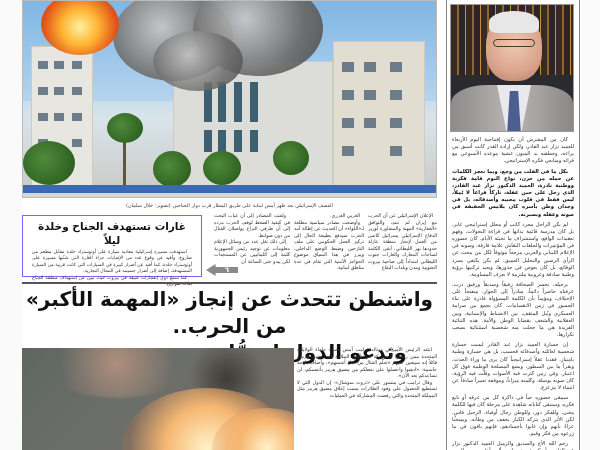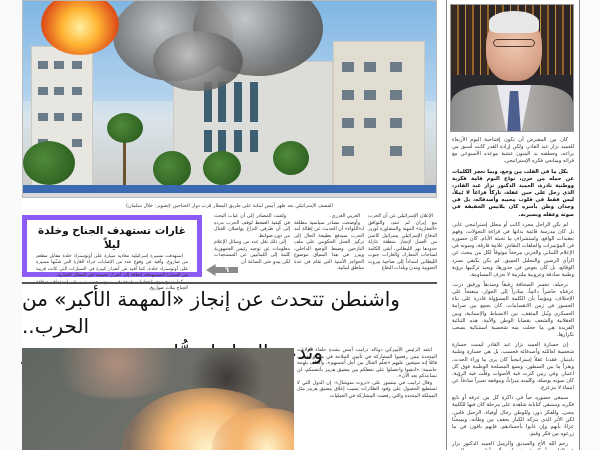--- a/index.html
+++ b/index.html
@@ -34,38 +34,38 @@
     .portrait .glasses { position: absolute; left: 42px; top: 34px; width: 42px; height: 8px; border: 1px solid #4a3a30; border-radius: 4px; }
     .portrait .jacket { position: absolute; left: 0; top: 80px; width: 100%; height: 60px; background: linear-gradient(90deg, #8c8b8a, #b9b6b2 50%, #8a8886); border-radius: 30% 30% 0 0; }
     .portrait .shirt { position: absolute; left: 46px; top: 80px; width: 34px; height: 50px; background: #e8e8ee; clip-path: polygon(0 0, 100% 0, 70% 100%, 30% 100%); }
     .portrait .tie { position: absolute; left: 56px; top: 86px; width: 14px; height: 44px; background: #4d5f8e; clip-path: polygon(20% 0,80% 0,100% 100%,0 100%); }
 
     .side-text { font-size: 5.2px; line-height: 7.15px; text-align: justify; color: #333; margin-top: 4px; }
     .side-text p { margin-bottom: 3px; text-indent: 6px; }
     .side-text p.bold { font-weight: bold; color: #111; }
 
     
-    .box-story { position: absolute; left: 22px; top: 215px; width: 180px; height: 62px; border: 5px solid #8b5cf6; padding: 3px 9px; }
+    .box-story { position: absolute; left: 22px; top: 215px; width: 180px; height: 62px; border: 1px solid #8b5cf6; padding: 3px 9px; }
     .box-title { font-family: "DejaVu Sans", sans-serif; font-weight: bold; font-size: 10.5px; text-align: center; color: #111; line-height: 14px; }
     .box-body { font-size: 4.6px; line-height: 6.4px; text-align: justify; color: #333; margin-top: 2px; }
     .box-body p { text-indent: 5px; }
 
     
     .col-text { position: absolute; top: 213px; font-size: 4.8px; line-height: 6.55px; text-align: justify; color: #333; }
     .col1 { left: 368px; width: 69px; }
     .col2 { left: 294px; width: 70px; }
     .col3 { left: 214px; width: 76px; }
     .col-text p { text-indent: 4px; }
     .cont-badge { position: absolute; left: 206px; top: 264px; width: 32px; height: 12px; }
     .cont-badge .shape { position: absolute; left: 0; top: 0; width: 32px; height: 12px; background: #8a8a8a; clip-path: polygon(0 50%, 30% 0, 30% 25%, 100% 25%, 100% 75%, 30% 75%, 30% 100%); }
     .cont-badge .num { position: absolute; left: 12px; top: 1px; width: 18px; text-align: center; color: #fff; font-size: 7px; font-weight: bold; line-height: 10px; }
     .rule { position: absolute; left: 22px; top: 282px; width: 415px; height: 2px; background: #555; }
 
     
-    .headline { position: absolute; left: 22px; top: 286px; width: 415px; text-align: left; font-family: "DejaVu Sans", sans-serif; font-weight: normal; color: #111; }
+    .headline { position: absolute; left: 22px; top: 286px; width: 415px; text-align: center; font-family: "DejaVu Sans", sans-serif; font-weight: bold; color: #111; }
     .headline .l1 { font-size: 20px; line-height: 27px; letter-spacing: -0.5px; }
     .headline .l2 { font-size: 20px; line-height: 25px; letter-spacing: -0.5px; }
 
     
     .bottom-photo { position: absolute; left: 22px; top: 348px; width: 272px; height: 102px; overflow: hidden;
       background: linear-gradient(135deg, #5f6660, #6b6f6a 40%, #746a62 100%); }
     .bp-cloud { position: absolute; border-radius: 50%; filter: blur(1px); }
     .bp-glow { position: absolute; border-radius: 50%; background: radial-gradient(circle, #fff2c8, #f6b772 40%, rgba(209,112,58,0.2) 75%, rgba(0,0,0,0) 100%); }
 
     .bottom-col { position: absolute; left: 297px; top: 346px; width: 140px; height: 104px; font-size: 4.9px; line-height: 6.55px; text-align: justify; color: #333; overflow: hidden; }

